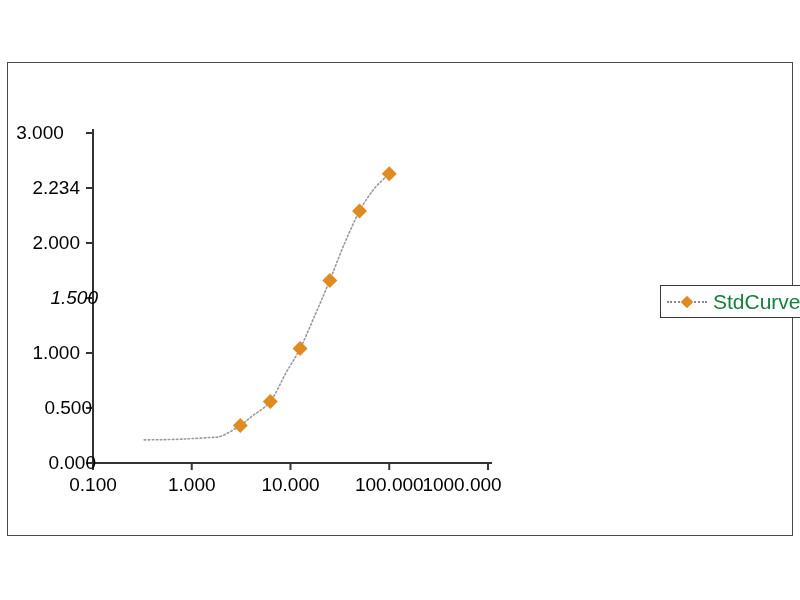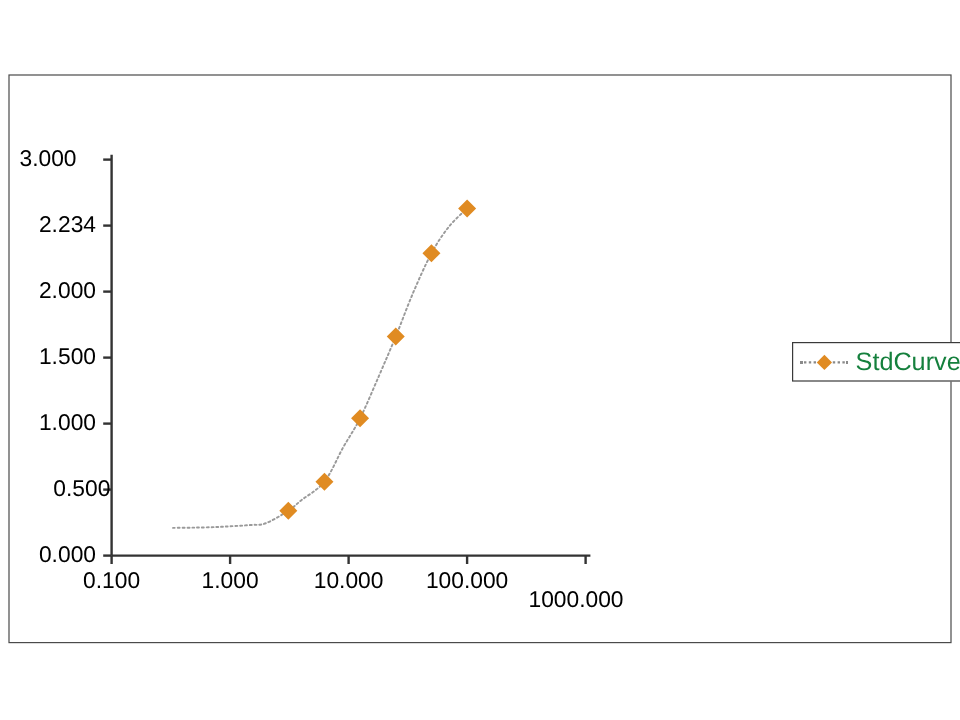--- a/index.html
+++ b/index.html
@@ -150,34 +150,34 @@
         <polygon points="240.27196726613442,418.1 247.77196726613442,425.6 240.27196726613442,433.1 232.77196726613442,425.6" fill="#e08b22"></polygon>
         <polygon points="270.34315171272743,393.9 277.84315171272743,401.4 270.34315171272743,408.9 262.84315171272743,401.4" fill="#e08b22"></polygon>
         <polygon points="300.06986378454553,341.1 307.56986378454553,348.6 300.06986378454553,356.1 292.56986378454553,348.6" fill="#e08b22"></polygon>
         <polygon points="329.7965758563637,272.9 337.2965758563637,280.4 329.7965758563637,287.9 322.2965758563637,280.4" fill="#e08b22"></polygon>
         <polygon points="359.52328792818184,203.6 367.02328792818184,211.1 359.52328792818184,218.6 352.02328792818184,211.1" fill="#e08b22"></polygon>
         <polygon points="389.25,166.20000000000005 396.75,173.70000000000005 389.25,181.20000000000005 381.75,173.70000000000005" fill="#e08b22"></polygon>
       </g>
   </svg>
 
   <div id="y-tick-labels">
-      <div class="tick-label y-tick-label" style="left: 0px; width: 80px; top: 463px;">0.000</div>
+      <div class="tick-label y-tick-label" style="left: 16px; width: 80px; top: 463px;">0.000</div>
       <div class="tick-label y-tick-label" style="left: 12px; width: 80px; top: 408px;">0.500</div>
       <div class="tick-label y-tick-label" style="left: 0px; width: 80px; top: 353px;">1.000</div>
-      <div class="tick-label y-tick-label" style="left: 0px; width: 80px; top: 298px;">1.500</div>
+      <div class="tick-label y-tick-label" style="left: 18px; width: 80px; top: 298px; font-style: italic;">1.500</div>
       <div class="tick-label y-tick-label" style="left: 0px; width: 80px; top: 243px;">2.000</div>
       <div class="tick-label y-tick-label" style="left: 0px; width: 80px; top: 188px;">2.234</div>
       <div class="tick-label y-tick-label" style="left: 0px; width: 80px; top: 133px; text-align: center;">3.000</div>
     </div>
   <div id="x-tick-labels">
       <div class="tick-label x-tick-label" style="left: 93px; top: 474px;">0.100</div>
       <div class="tick-label x-tick-label" style="left: 191.75px; top: 474px;">1.000</div>
       <div class="tick-label x-tick-label" style="left: 290.5px; top: 474px;">10.000</div>
       <div class="tick-label x-tick-label" style="left: 389.25px; top: 474px;">100.000</div>
-      <div class="tick-label x-tick-label" style="left: 480px; top: 474px; margin-top: 16px;">1000.000</div>
+      <div class="tick-label x-tick-label" style="left: 462px; top: 474px;">1000.000</div>
     </div>
 
 
   <div class="legend-box">
     <span class="legend-sample">
       <span class="lg-line"></span>
       <span class="lg-diamond"></span>
     </span>
     <span class="legend-label">StdCurve</span>
   </div>

